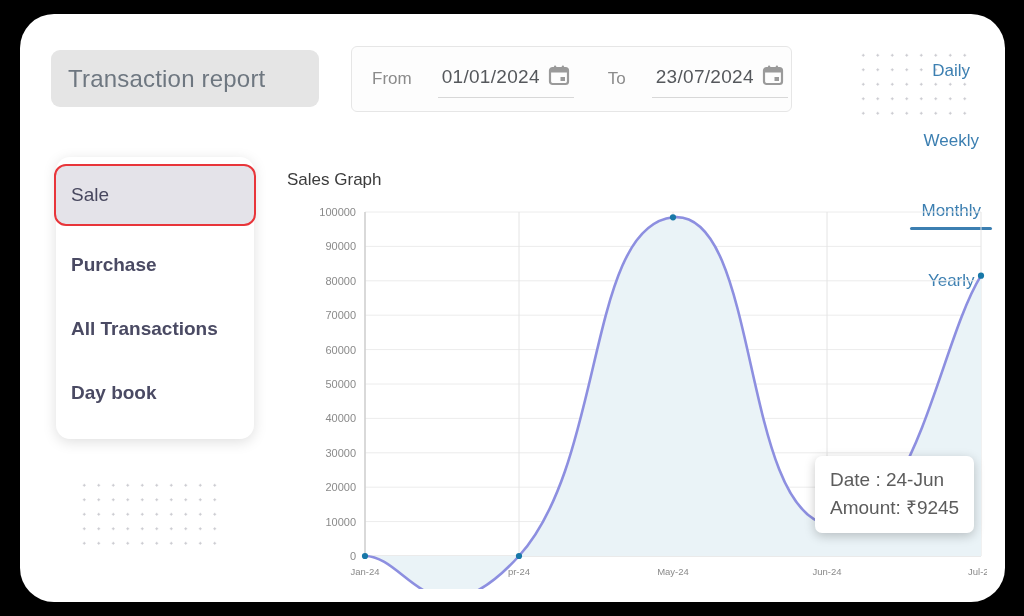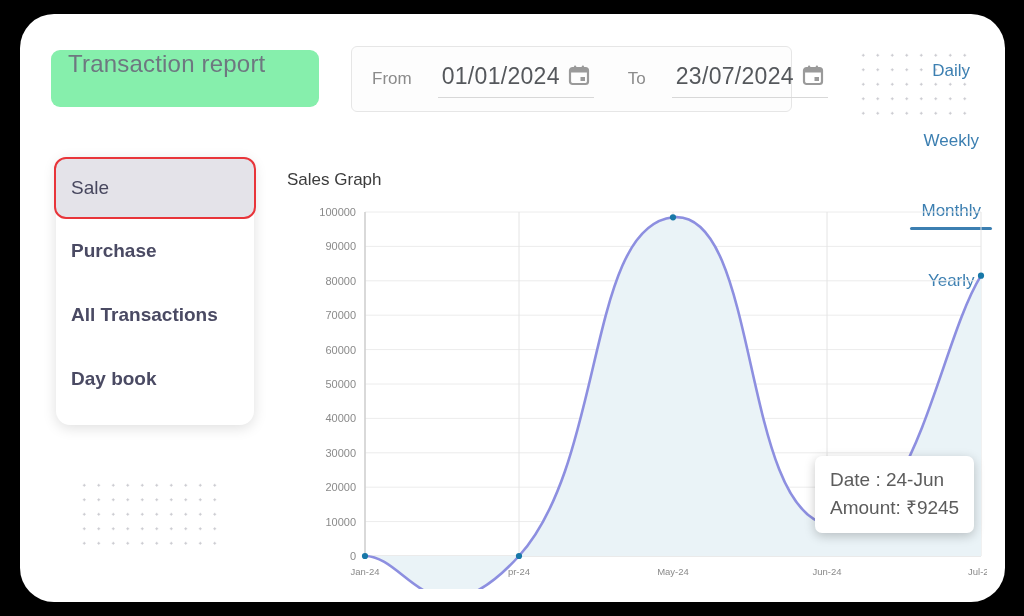--- a/index.html
+++ b/index.html
@@ -31,24 +31,24 @@
     overflow: hidden;
   }
 
   
   .page-title {
     position: absolute;
     left: 31px;
     top: 36px;
     width: 268px;
     height: 57px;
-    background: #86efac;
+    background: #e5e5e5;
     border-radius: 9px;
     display: flex;
-    align-items: flex-start;
+    align-items: center;
     padding-left: 17px;
   }
   .page-title-text {
     font-size: 24px;
     color: #6e7780;
     letter-spacing: .2px;
   }
 
   .daterange {
     position: absolute;
@@ -70,21 +70,21 @@
   }
   .dr-field {
     position: relative;
     display: flex;
     align-items: center;
     gap: 8px;
     border-bottom: 1.5px solid #d8d8d8;
     padding: 3px 4px 7px 4px;
   }
   .dr-value {
-    font-size: 23px;
+    font-size: 19px;
     color: #55585c;
     letter-spacing: .3px;
   }
   .cal-icon { display: block; }
 
   .dots-topright {
     position: absolute;
     left: 833px;
     top: 31px;
     width: 115px;
@@ -122,21 +122,21 @@
     align-items: center;
     padding-left: 15px;
     font-size: 19px;
     color: #4a4a63;
     font-weight: bold;
   }
   .menu-item.active {
     background: #e4e3e9;
     border: 2px solid #e8353a;
     border-radius: 12px;
-    margin: 0 -2px;
+    margin: 7px -2px;
     font-weight: normal;
     color: #47475e;
     height: 62px;
   }
 
   
   .chart-head {
     position: absolute;
     left: 267px;
     top: 145px;

